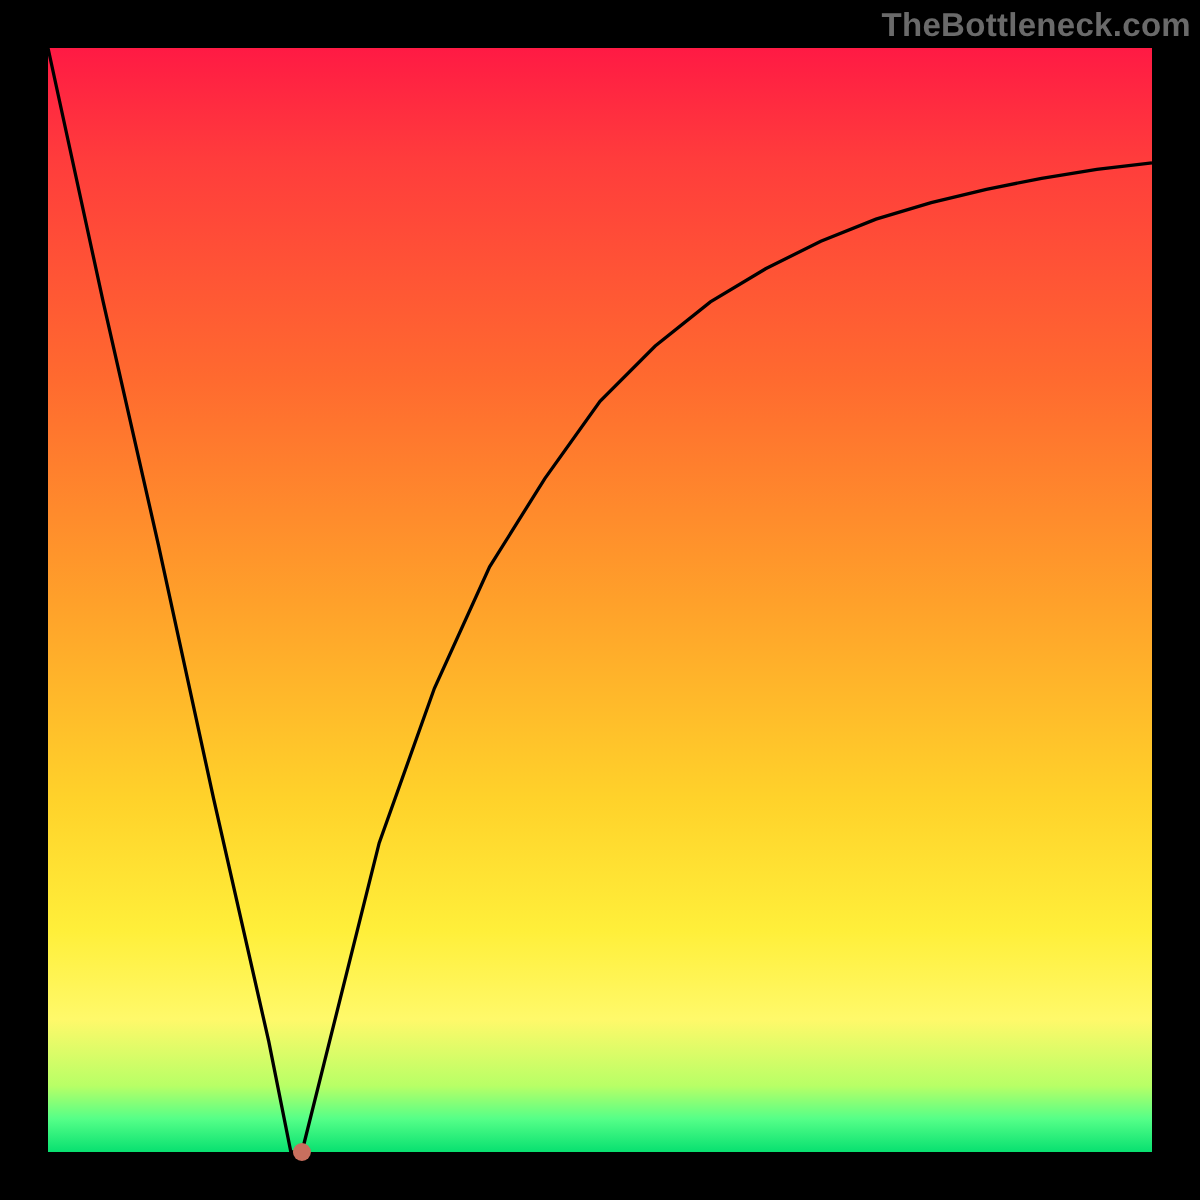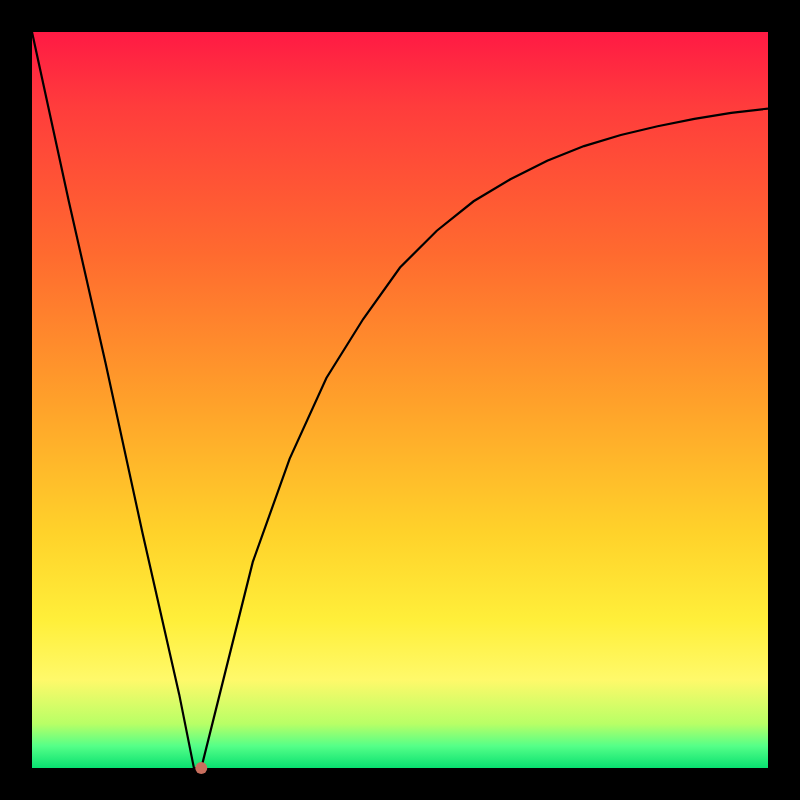--- a/index.html
+++ b/index.html
@@ -60,13 +60,14 @@
 </head>
 <body>
 
 <div class="container">
   <div class="plot-area">
     <svg class="curve" viewBox="0 0 736 736">
       <path id="curve-path" fill="none" stroke="#000" stroke-width="2.2" d="M0.00 0.00 L36.80 169.28 L73.60 331.20 L110.40 500.48 L147.20 662.40 L161.92 736.00 L169.28 736.00 L184.00 677.12 L220.80 529.92 L257.60 426.88 L294.40 345.92 L331.20 287.04 L368.00 235.52 L404.80 198.72 L441.60 169.28 L478.40 147.20 L515.20 128.80 L552.00 114.08 L588.80 103.04 L625.60 94.21 L662.40 86.85 L699.20 80.96 L736.00 76.54"></path>
       <circle id="marker-dot" r="6" fill="#c86f5e" cx="169.28" cy="736.00"></circle>
     </svg>
   </div>
+  <div class="watermark">TheBottleneck.com</div>
 </div>
 
 </body></html>

